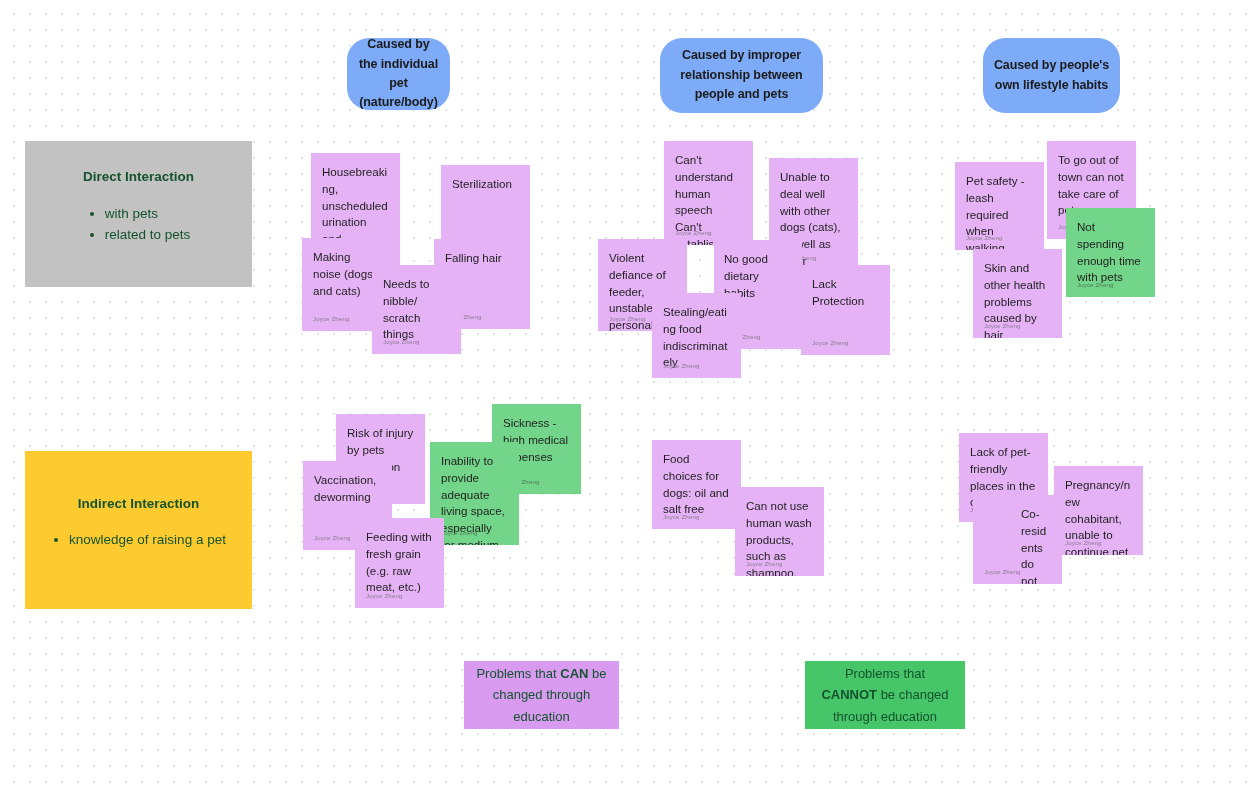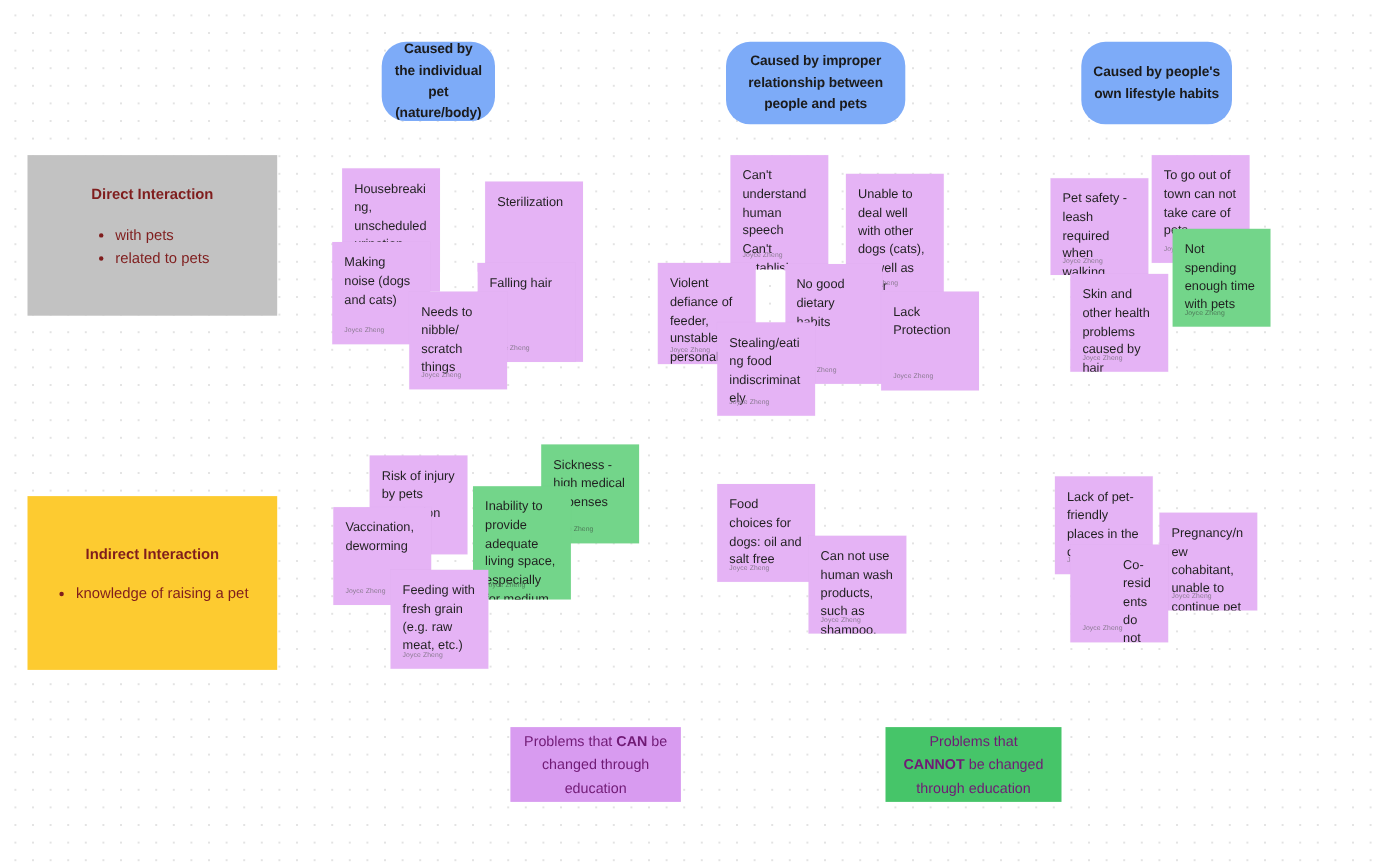--- a/index.html
+++ b/index.html
@@ -43,21 +43,21 @@
 
   
   .rowlabel {
     position: absolute;
     box-sizing: border-box;
     display: flex;
     flex-direction: column;
     align-items: center;
     justify-content: center;
     text-align: center;
-    color: #7f1d1d;
+    color: #14532d;
     font-size: 13.5px;
     line-height: 1.5;
   }
   .rowlabel .rl-title {
     font-weight: bold;
     font-size: 13.5px;
     margin-bottom: 1px;
   }
   .rowlabel ul {
     margin: 15px;
@@ -106,21 +106,21 @@
   
   .legend {
     position: absolute;
     box-sizing: border-box;
     display: flex;
     align-items: center;
     justify-content: center;
     text-align: center;
     font-size: 13px;
     line-height: 1.62;
-    color: #701a75;
+    color: #14532d;
     padding: 6px 12px;
   }
   .legend.can { background: #d89bf0; }
   .legend.cannot { background: #46c569; }
   .legend b { font-weight: bold; }
 </style>
 </head>
 <body>
 
 <div id="board">
@@ -155,21 +155,21 @@
 
   <div id="notes">
       <div class="note purple" style="left: 311px; top: 153px; width: 89px; height: 112px; z-index: 3;">
         <div class="body">Housebreaking, unscheduled urination and defecation</div>
         <div class="author">Joyce Zheng</div>
       </div>
       <div class="note purple" style="left: 441px; top: 165px; width: 89px; height: 164px; z-index: 2;">
         <div class="body">Sterilization</div>
         <div class="author">Joyce Zheng</div>
       </div>
-      <div class="note purple" style="left: 302px; top: 220px; width: 89px; height: 93px; z-index: 5;">
+      <div class="note purple" style="left: 302px; top: 238px; width: 89px; height: 93px; z-index: 5;">
         <div class="body">Making noise (dogs and cats)</div>
         <div class="author">Joyce Zheng</div>
       </div>
       <div class="note purple" style="left: 434px; top: 239px; width: 89px; height: 90px; z-index: 4;">
         <div class="body">Falling hair</div>
         <div class="author">Joyce Zheng</div>
       </div>
       <div class="note purple" style="left: 372px; top: 265px; width: 89px; height: 89px; z-index: 6;">
         <div class="body">Needs to nibble/ scratch things</div>
         <div class="author">Joyce Zheng</div>

